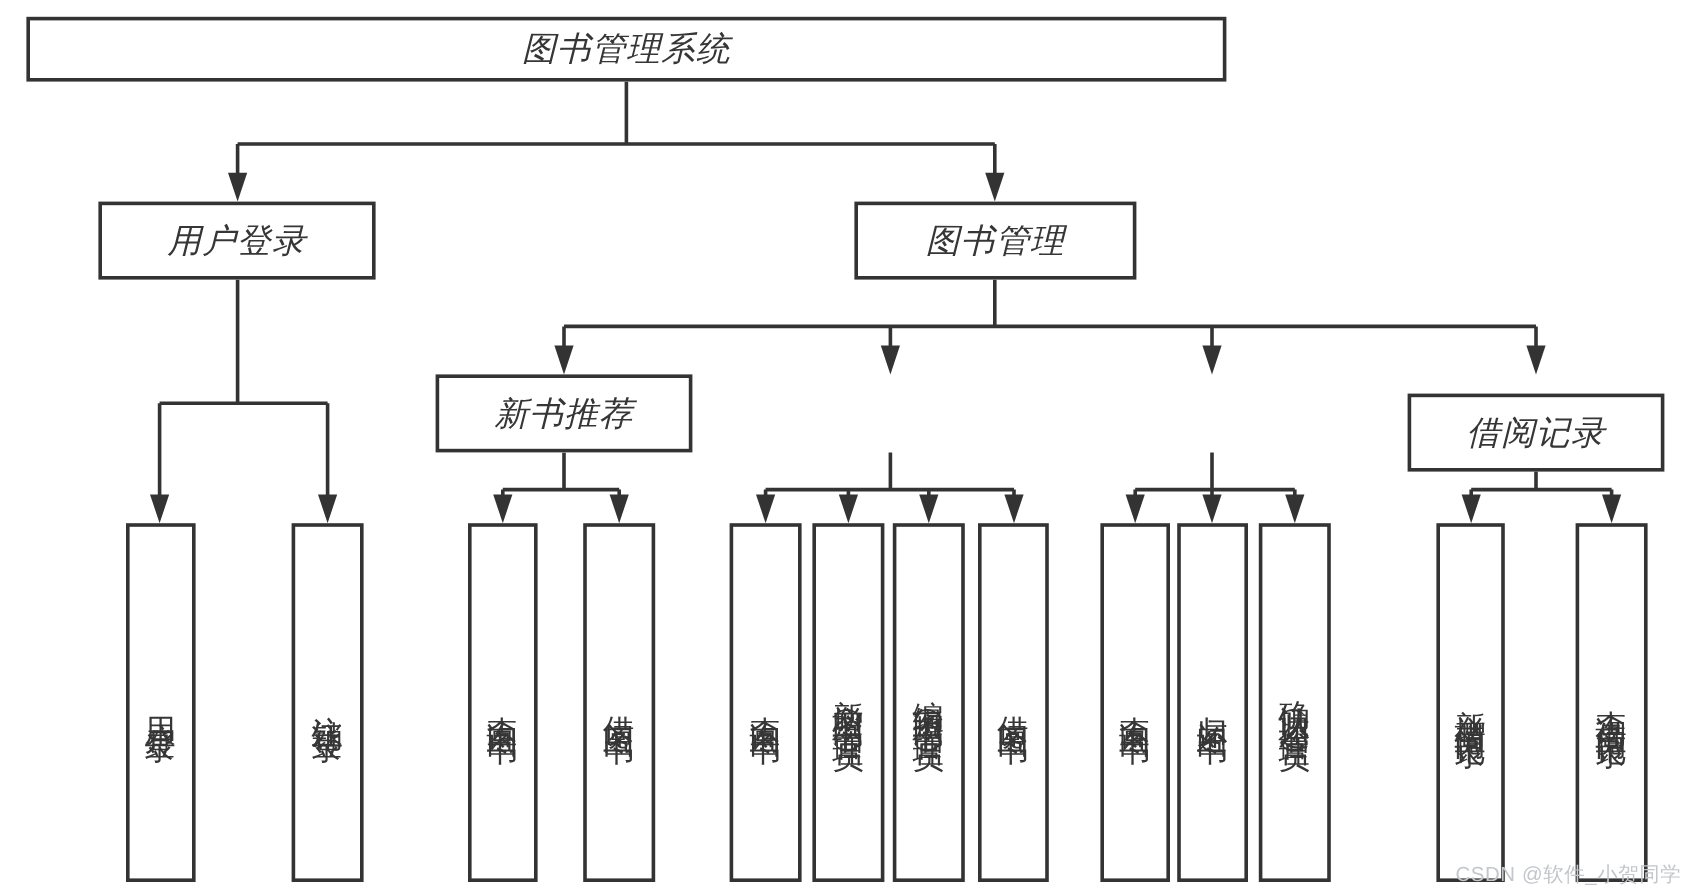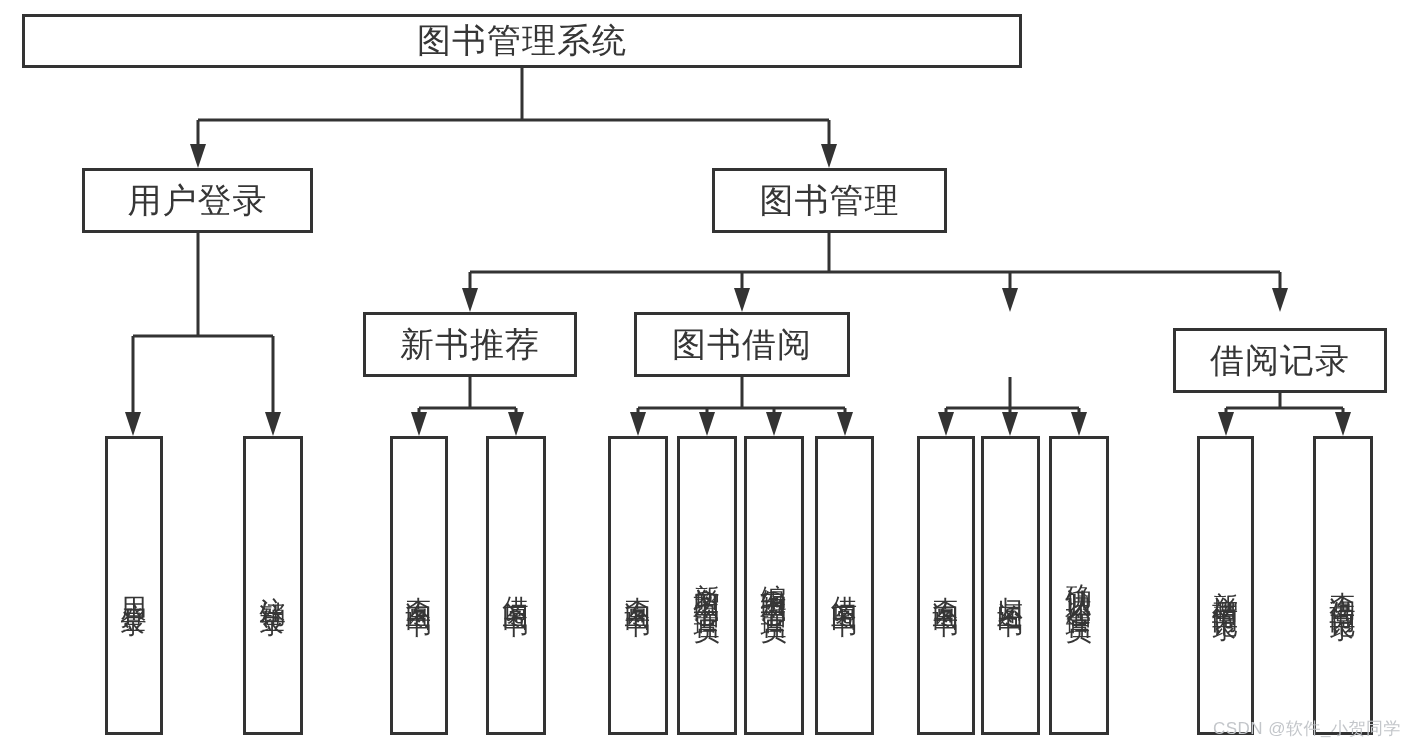--- a/index.html
+++ b/index.html
@@ -22,24 +22,25 @@
   .box{
     position:absolute;
     box-sizing:border-box;
     background:#ffffff;
     border:3px solid var(--line);
     display:flex;align-items:center;justify-content:center;
     z-index:2;
     color:var(--text);
   }
   .hlabel{
-    font-size:34px;
+    font-size:28px;
     color:var(--text);
     white-space:nowrap;
     letter-spacing:1px;
+    font-style:italic;
   }
   .leaf .vlabel{
     writing-mode:vertical-rl;
     text-orientation:mixed;
     font-size:26px;
     letter-spacing:5px;
     color:var(--text);
     line-height:1;
   }
   .watermark{
@@ -104,23 +105,20 @@
   <div class="box" style="left:82px;top:168px;width:231px;height:65px">
     <span class="hlabel">用户登录</span>
   </div>
   <div class="box" style="left:363px;top:312px;width:214px;height:65px">
     <span class="hlabel">新书推荐</span>
   </div>
 
   <div class="box" style="left:712px;top:168px;width:235px;height:65px">
     <span class="hlabel">图书管理</span>
   </div>
-  <div class="box" style="left:634px;top:312px;width:216px;height:65px">
-    <span class="hlabel">图书借阅</span>
-  </div>
   <div class="box" style="left:1173px;top:328px;width:214px;height:65px">
     <span class="hlabel">借阅记录</span>
   </div>
 
   <div class="box leaf" style="left:105px;top:436px;width:58px;height:299px">
     <span class="vlabel">用户登录</span>
   </div>
   <div class="box leaf" style="left:243px;top:436px;width:60px;height:299px">
     <span class="vlabel">注销登录</span>
   </div>

